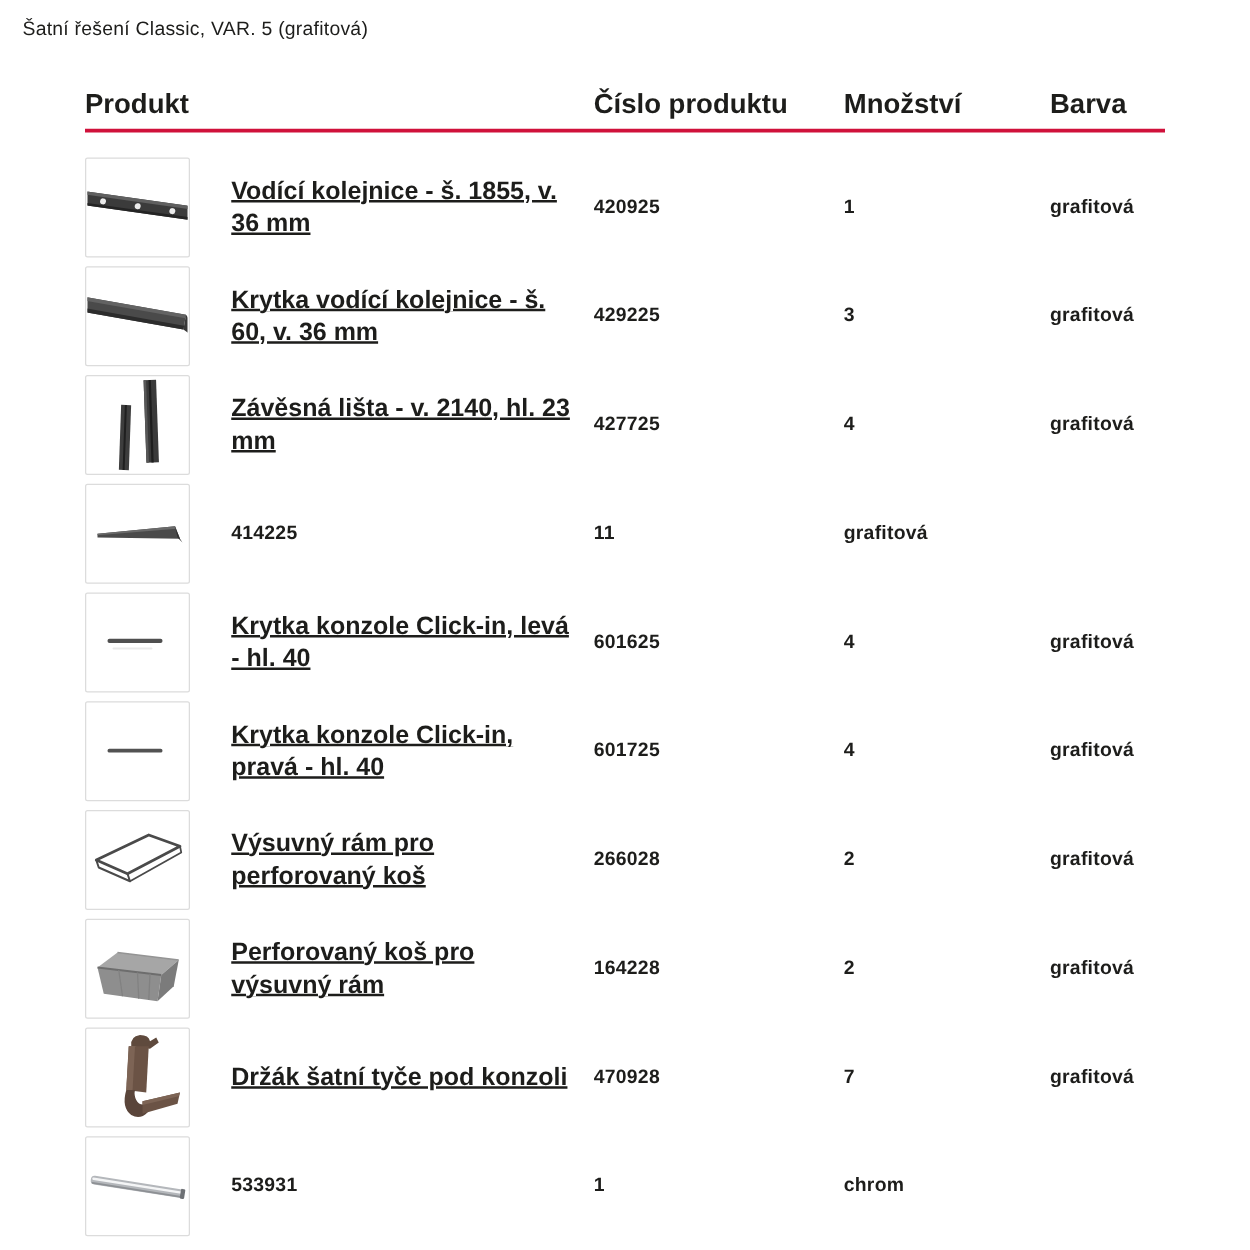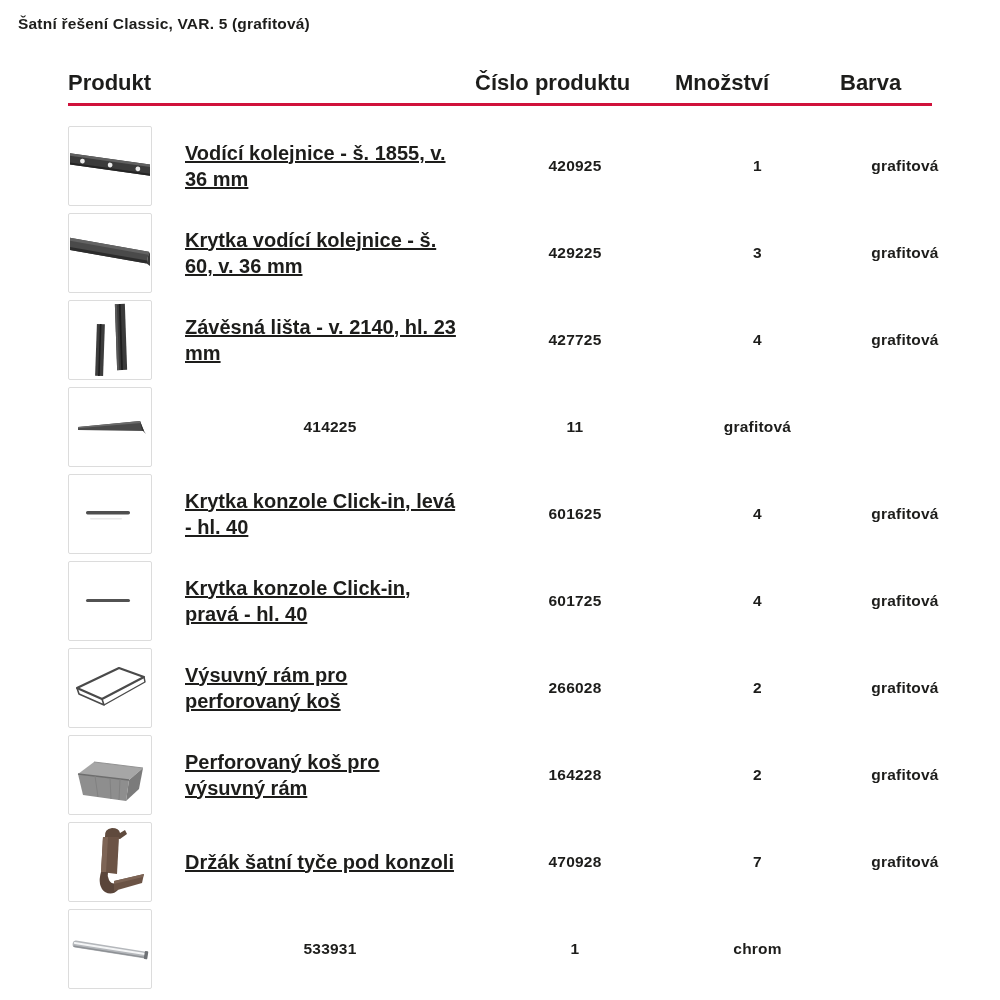--- a/index.html
+++ b/index.html
@@ -2,21 +2,21 @@
 <html><head>
 <meta charset="utf-8">
 <style>
   html,body{margin:0;padding:0;}
   body{
     width:1000px;height:1000px;background:#ffffff;position:relative;
     font-family:"Liberation Sans", sans-serif;color:#1d1d1b;overflow:hidden;
   }
   .page-title{
     position:absolute;left:18px;top:15px;
-    font-size:15.5px;font-weight:700;letter-spacing:.2px;
+    font-size:15.5px;font-weight:400;letter-spacing:.2px;
   }
   .table{position:absolute;left:68px;top:62px;width:902px;}
   .grid-row{
     display:grid;
     grid-template-columns:117px 290px 200px 165px 130px;
     align-items:center;
   }
   .hdr-row{align-items:end;height:34px;}
   .hdr{font-size:22px;font-weight:700;white-space:nowrap;}
   .hdr-product{grid-column:1 / span 2;}
@@ -24,21 +24,21 @@
   .divider{width:864px;height:3px;margin-top:7px;background:#d0113b;}
   .rows{margin-top:16px;}
   .product-row{height:87px;}
   .thumb{
     width:84px;height:80px;box-sizing:border-box;
     border:1px solid #dcdcdc;border-radius:2px;background:#fff;
     display:flex;align-items:center;justify-content:center;
   }
   .thumb svg{display:block;}
   .name{font-size:20px;font-weight:700;line-height:1.3;padding-right:14px;text-decoration:underline;}
-  .num,.qty,.colr{font-size:15.5px;font-weight:700;text-align:center;letter-spacing:.2px;}
+  .num,.qty,.colr{font-size:15.5px;font-weight:700;text-align:left;letter-spacing:.2px;}
 </style>
 </head>
 <body>
 
 <div class="page-title">Šatní řešení Classic, VAR. 5 (grafitová)</div>
 
 <div class="table">
 
   <div class="grid-row hdr-row">
     <div class="hdr hdr-product">Produkt</div>

